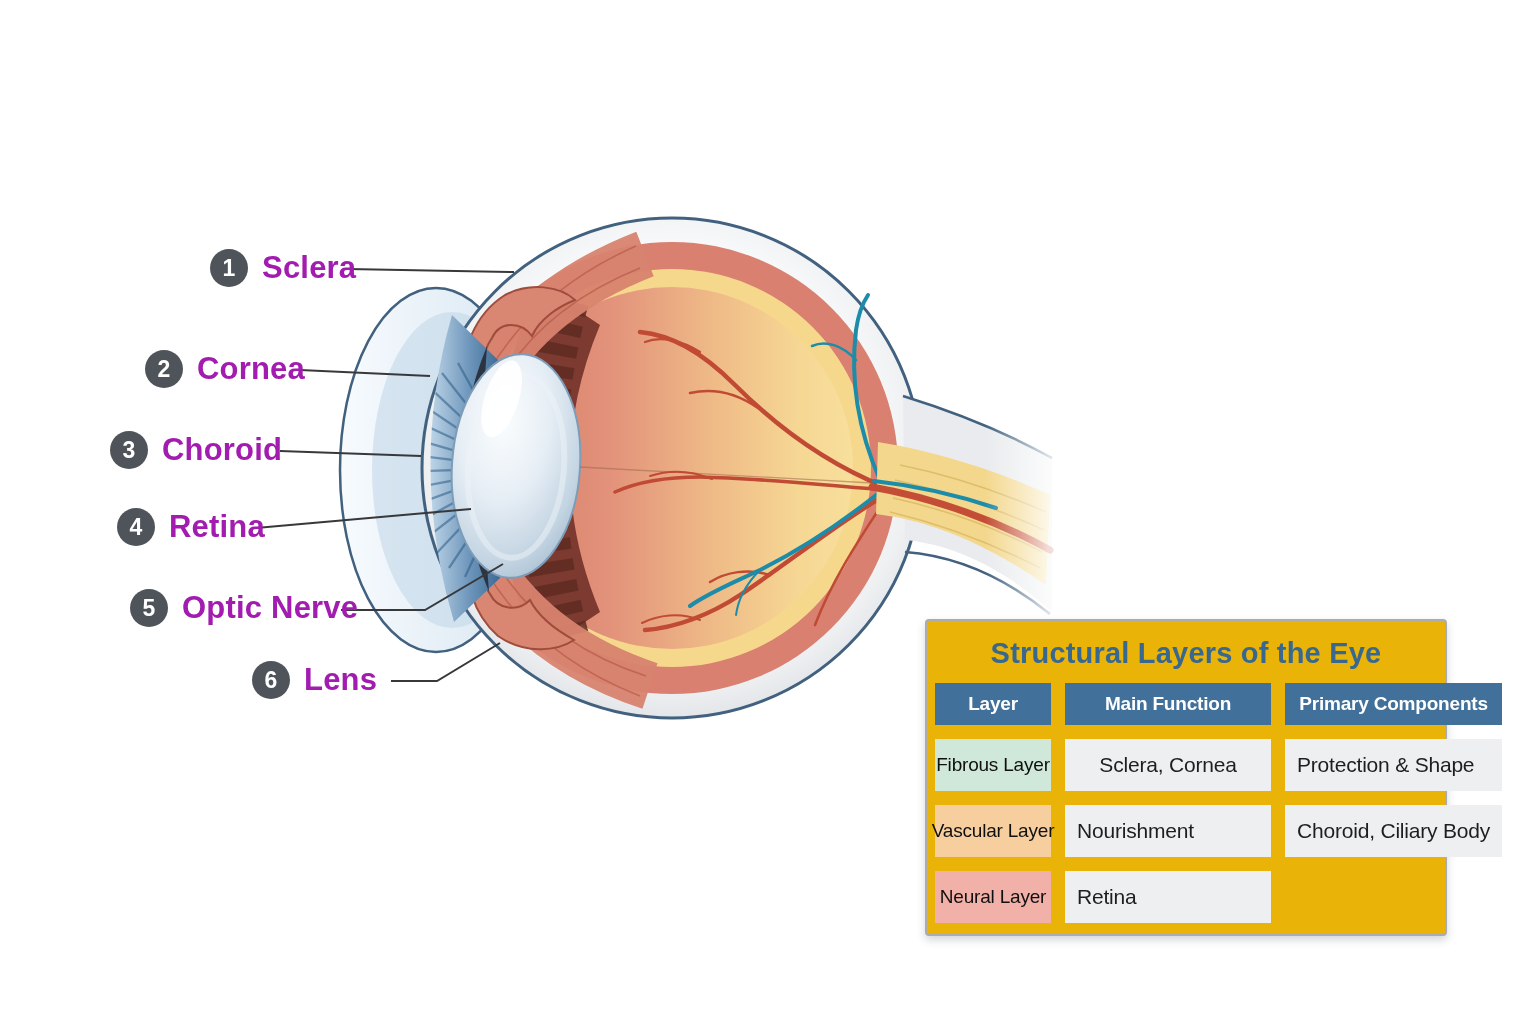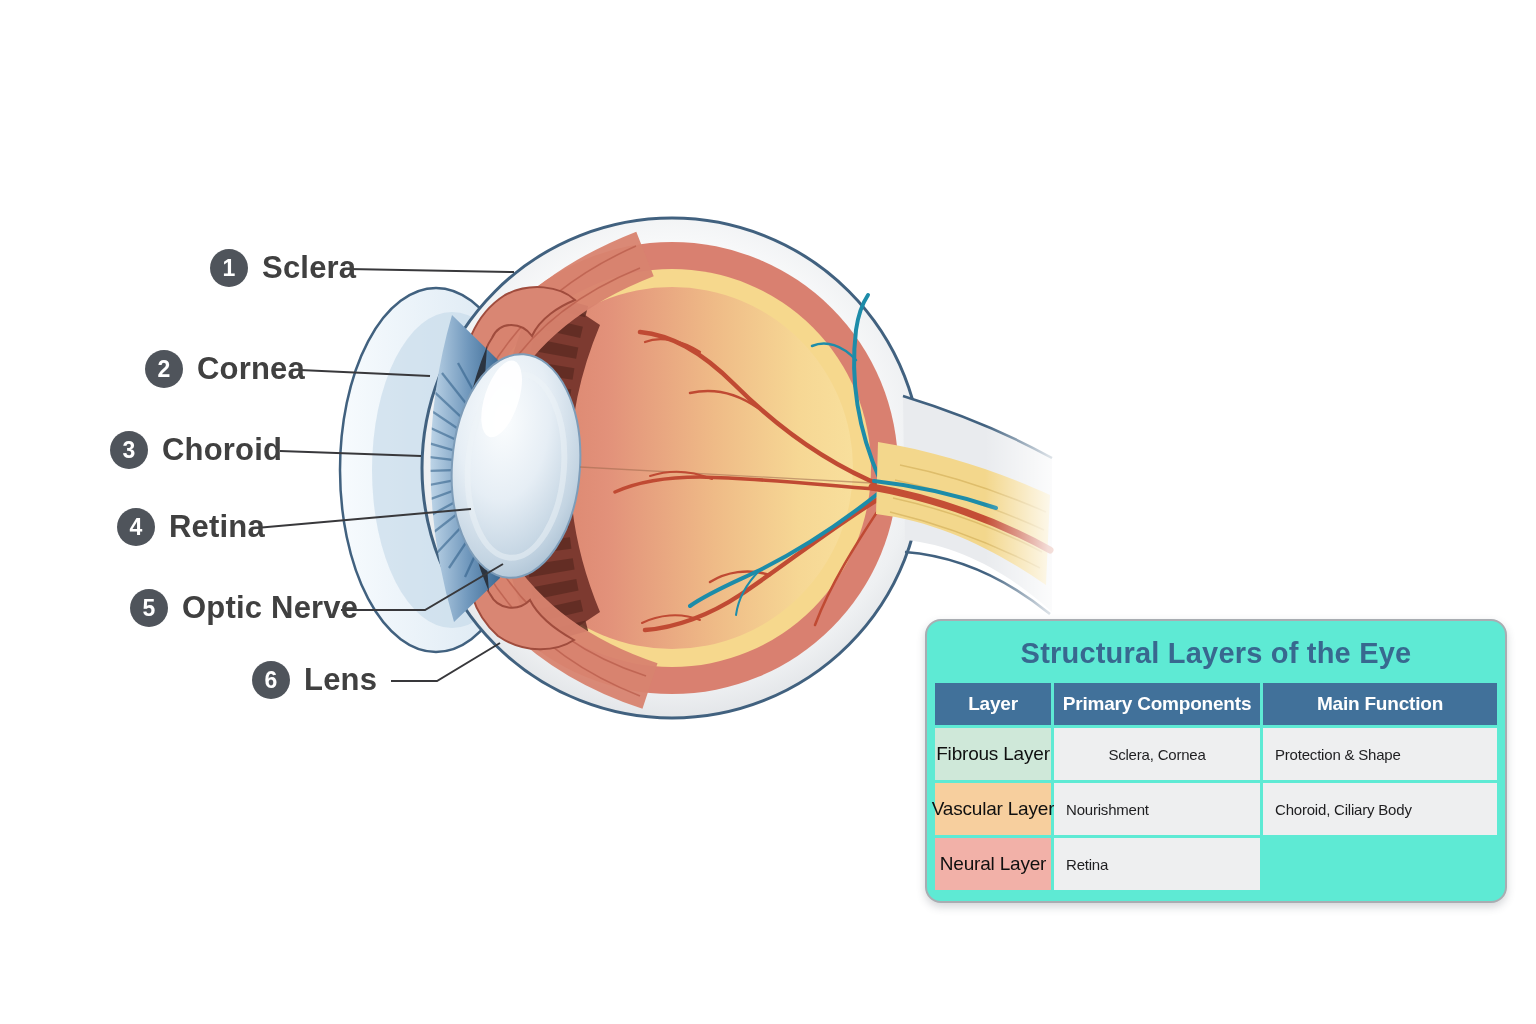--- a/index.html
+++ b/index.html
@@ -5,36 +5,36 @@
   html,body{margin:0;padding:0;}
   body{width:1536px;height:1024px;background:#ffffff;font-family:"Liberation Sans",sans-serif;position:relative;overflow:hidden;}
   .stage{position:absolute;inset:0;}
   svg.eye{position:absolute;left:0;top:0;}
 
   
   .label{position:absolute;display:flex;align-items:center;gap:14px;transform:translateY(-50%);}
   .badge{width:38px;height:38px;border-radius:50%;background:#4f545b;color:#ffffff;
          display:flex;align-items:center;justify-content:center;
          font-size:23px;font-weight:bold;flex:0 0 auto;}
-  .label-text{font-size:31px;font-weight:600;color:#404040;white-space:nowrap;letter-spacing:.2px;}
+  .label-text{font-size:31px;font-weight:600;color:#a21caf;white-space:nowrap;letter-spacing:.2px;}
   .lbl-0{left:210px;top:268px;}
   .lbl-1{left:145px;top:369px;}
   .lbl-2{left:110px;top:450px;}
   .lbl-3{left:117px;top:527px;}
   .lbl-4{left:130px;top:608px;}
   .lbl-5{left:252px;top:680px;}
 
   
-  .panel{position:absolute;left:925px;top:619px;width:582px;box-sizing:border-box;
-         background:#5eead4;border:2px solid #a9adb2;border-radius:16px;
+  .panel{position:absolute;left:925px;top:619px;width:522px;box-sizing:border-box;
+         background:#eab308;border:2px solid #a9adb2;border-radius:4px;
          box-shadow:0 4px 9px rgba(60,70,80,.22);padding:8px 8px 11px;}
   .panel-title{text-align:center;color:#38688f;font-size:29px;font-weight:bold;
                padding:8px 0 13px;letter-spacing:.2px;}
-  .grid{display:grid;grid-template-columns:116px 206px 1fr;gap:3px;}
-  .cell{background:#eeeff0;font-size:15px;color:#1e1e20;display:flex;align-items:center;
+  .grid{display:grid;grid-template-columns:116px 206px 1fr;gap:14px;}
+  .cell{background:#eeeff0;font-size:21px;color:#1e1e20;display:flex;align-items:center;
         min-height:52px;padding:0 12px;letter-spacing:-.2px;white-space:nowrap;}
   .cell.head{background:#41719a;color:#ffffff;font-weight:bold;justify-content:center;
              min-height:42px;padding:0 4px;font-size:19px;}
   .cell.rowlabel{justify-content:center;font-weight:500;color:#101010;font-size:19px;text-align:center;}
 </style>
 </head>
 <body>
 
 <div class="stage">
 
@@ -196,22 +196,22 @@
 </div>
 <div class="label lbl-5">
   <span class="badge">6</span>
   <span class="label-text">Lens</span>
 </div>
 
 <div class="panel">
   <div class="panel-title" style="color: rgb(56, 104, 143);">Structural Layers of the Eye</div>
   <div class="grid">
     <div class="cell head" style="background-color: rgb(65, 113, 154);">Layer</div>
+    <div class="cell head" style="background-color: rgb(65, 113, 154);">Main Function</div>
     <div class="cell head" style="background-color: rgb(65, 113, 154);">Primary Components</div>
-    <div class="cell head" style="background-color: rgb(65, 113, 154);">Main Function</div>
 
     <div class="cell rowlabel" style="background-color: rgb(207, 232, 217);">Fibrous Layer</div>
     <div class="cell" style="justify-content:center;">Sclera, Cornea</div>
     <div class="cell">Protection &amp; Shape</div>
 
     <div class="cell rowlabel" style="background-color: rgb(247, 207, 158);">Vascular Layer</div>
     <div class="cell">Nourishment</div>
     <div class="cell">Choroid, Ciliary Body</div>
 
     <div class="cell rowlabel" style="background-color: rgb(242, 177, 168);">Neural Layer</div>

